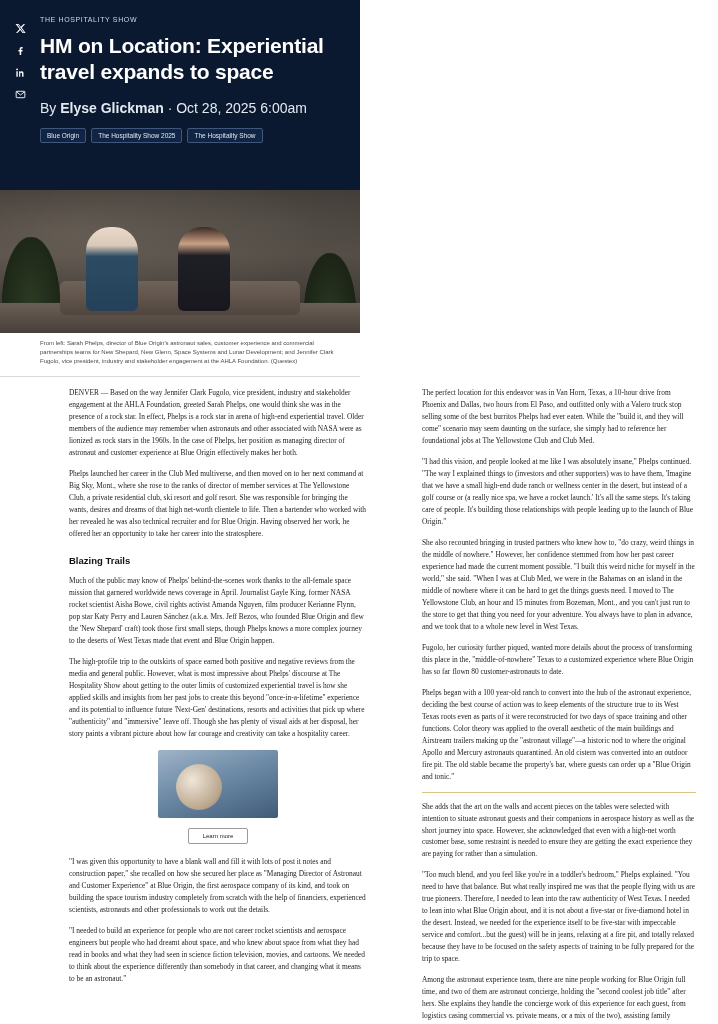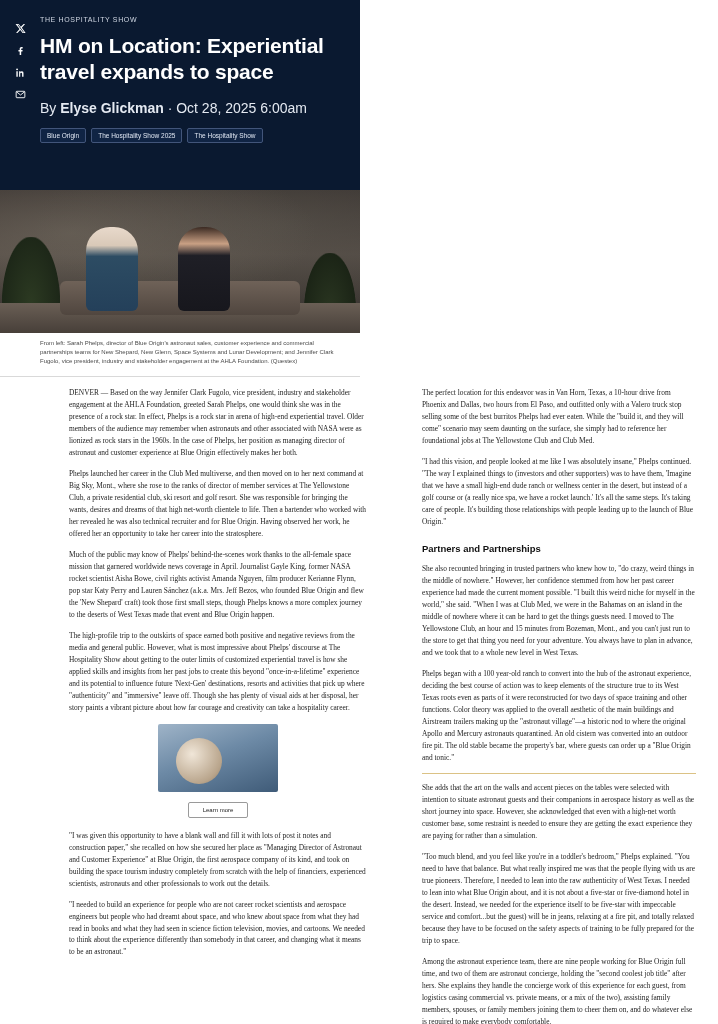--- a/index.html
+++ b/index.html
@@ -255,37 +255,38 @@
       <div class="ph-person ph-p2"></div>
     </div>
     <div class="caption">From left: Sarah Phelps, director of Blue Origin's astronaut sales, customer experience and commercial partnerships teams for New Shepard, New Glenn, Space Systems and Lunar Development; and Jennifer Clark Fugolo, vice president, industry and stakeholder engagement at the AHLA Foundation. (Questex)</div>
   </div>
 
   <div class="columns">
 
     <div class="col body-col">
       <p>DENVER — Based on the way Jennifer Clark Fugolo, vice president, industry and stakeholder engagement at the AHLA Foundation, greeted Sarah Phelps, one would think she was in the presence of a rock star. In effect, Phelps is a rock star in arena of high-end experiential travel. Older members of the audience may remember when astronauts and other associated with NASA were as lionized as rock stars in the 1960s. In the case of Phelps, her position as managing director of astronaut and customer experience at Blue Origin effectively makes her both.</p>
       <p>Phelps launched her career in the Club Med multiverse, and then moved on to her next command at Big Sky, Mont., where she rose to the ranks of director of member services at The Yellowstone Club, a private residential club, ski resort and golf resort. She was responsible for bringing the wants, desires and dreams of that high net-worth clientele to life. Then a bartender who worked with her revealed he was also technical recruiter and for Blue Origin. Having observed her work, he offered her an opportunity to take her career into the stratosphere.</p>
+      <h2 class="sec-head">Blazing Trails</h2>
       <p>Much of the public may know of Phelps' behind-the-scenes work thanks to the all-female space mission that garnered worldwide news coverage in April. Journalist Gayle King, former NASA rocket scientist Aisha Bowe, civil rights activist Amanda Nguyen, film producer Kerianne Flynn, pop star Katy Perry and Lauren Sánchez (a.k.a. Mrs. Jeff Bezos, who founded Blue Origin and flew the 'New Shepard' craft) took those first small steps, though Phelps knows a more complex journey to the deserts of West Texas made that event and Blue Origin happen.</p>
       <p>The high-profile trip to the outskirts of space earned both positive and negative reviews from the media and general public. However, what is most impressive about Phelps' discourse at The Hospitality Show about getting to the outer limits of customized experiential travel is how she applied skills and insights from her past jobs to create this beyond "once-in-a-lifetime" experience and its potential to influence future 'Next-Gen' destinations, resorts and activities that pick up where "authenticity" and "immersive" leave off. Though she has plenty of visual aids at her disposal, her story paints a vibrant picture about how far courage and creativity can take a hospitality career.</p>
 
       <div class="promo">
         <div class="promo-img"></div>
         <button class="promo-btn">Learn more</button>
       </div>
 
       <p>"I was given this opportunity to have a blank wall and fill it with lots of post it notes and construction paper," she recalled on how she secured her place as "Managing Director of Astronaut and Customer Experience" at Blue Origin, the first aerospace company of its kind, and took on building the space tourism industry completely from scratch with the help of financiers, experienced scientists, astronauts and other professionals to work out the details.</p>
       <p>"I needed to build an experience for people who are not career rocket scientists and aerospace engineers but people who had dreamt about space, and who knew about space from what they had read in books and what they had seen in science fiction television, movies, and cartoons. We needed to think about the experience differently than somebody in that career, and changing what it means to be an astronaut."</p>
     </div>
 
     <div class="col right body-col right-offset">
       <p>The perfect location for this endeavor was in Van Horn, Texas, a 10-hour drive from Phoenix and Dallas, two hours from El Paso, and outfitted only with a Valero truck stop selling some of the best burritos Phelps had ever eaten. While the "build it, and they will come" scenario may seem daunting on the surface, she simply had to reference her foundational jobs at The Yellowstone Club and Club Med.</p>
       <p>"I had this vision, and people looked at me like I was absolutely insane," Phelps continued. "The way I explained things to (investors and other supporters) was to have them, 'Imagine that we have a small high-end dude ranch or wellness center in the desert, but instead of a golf course or (a really nice spa, we have a rocket launch.' It's all the same steps. It's taking care of people. It's building those relationships with people leading up to the launch of Blue Origin."</p>
-      <h2 class="sec-head">Partners and Partnerships</h2>
       <p>She also recounted bringing in trusted partners who knew how to, "do crazy, weird things in the middle of nowhere." However, her confidence stemmed from how her past career experience had made the current moment possible. "I built this weird niche for myself in the world," she said. "When I was at Club Med, we were in the Bahamas on an island in the middle of nowhere where it can be hard to get the things guests need. I moved to The Yellowstone Club, an hour and 15 minutes from Bozeman, Mont., and you can't just run to the store to get that thing you need for your adventure. You always have to plan in advance, and we took that to a whole new level in West Texas.</p>
+      <p>Fugolo, her curiosity further piqued, wanted more details about the process of transforming this place in the, "middle-of-nowhere" Texas to a customized experience where Blue Origin has so far flown 80 customer-astronauts to date.</p>
       <p>Phelps began with a 100 year-old ranch to convert into the hub of the astronaut experience, deciding the best course of action was to keep elements of the structure true to its West Texas roots even as parts of it were reconstructed for two days of space training and other functions. Color theory was applied to the overall aesthetic of the main buildings and Airstream trailers making up the "astronaut village"—a historic nod to where the original Apollo and Mercury astronauts quarantined. An old cistern was converted into an outdoor fire pit. The old stable became the property's bar, where guests can order up a "Blue Origin and tonic."</p>
       <hr class="rule-red">
       <p>She adds that the art on the walls and accent pieces on the tables were selected with intention to situate astronaut guests and their companions in aerospace history as well as the short journey into space. However, she acknowledged that even with a high-net worth customer base, some restraint is needed to ensure they are getting the exact experience they are paying for rather than a simulation.</p>
       <p>"Too much blend, and you feel like you're in a toddler's bedroom," Phelps explained. "You need to have that balance. But what really inspired me was that the people flying with us are true pioneers. Therefore, I needed to lean into the raw authenticity of West Texas. I needed to lean into what Blue Origin about, and it is not about a five-star or five-diamond hotel in the desert. Instead, we needed for the experience itself to be five-star with impeccable service and comfort...but the guest) will be in jeans, relaxing at a fire pit, and totally relaxed because they have to be focused on the safety aspects of training to be fully prepared for the trip to space.</p>
       <p>Among the astronaut experience team, there are nine people working for Blue Origin full time, and two of them are astronaut concierge, holding the "second coolest job title" after hers. She explains they handle the concierge work of this experience for each guest, from logistics casing commercial vs. private means, or a mix of the two), assisting family members, spouses, or family members joining them to cheer them on, and do whatever else is required to make everybody comfortable.</p>
       <p>"It was really important for me to put as much, if not more, emphasis into the family/companion experience than the astronaut experience," she continues. "The astronauts are all in as they have been dreaming about doing this most of their lives ... but their families? Maybe not so much. Maybe some of them didn't tell their spouse that they had bought a ticket to space until maybe a month prior. We have an entire protocol for our guests and our plus ones to learn about the entire system, the safety redundancies in our system, and what they're going to be doing so that they can be put at ease. This is important because [guests'] first contact is the astronaut concierge. They don't get to talk to a lot of the engineers in the lead up and even the astronaut concierge. They don't get to talk to a lot of the engineers in the lead up and even throughout their journey, for example. We have to instill trust and confidence, and we do that quickly. If they see that we have paid so much attention to detail, to their hospitality experience, and training, they won't worry about the big things. They know that we've taken care of their friends and families."</p>
 
     </div>
 
   </div>

